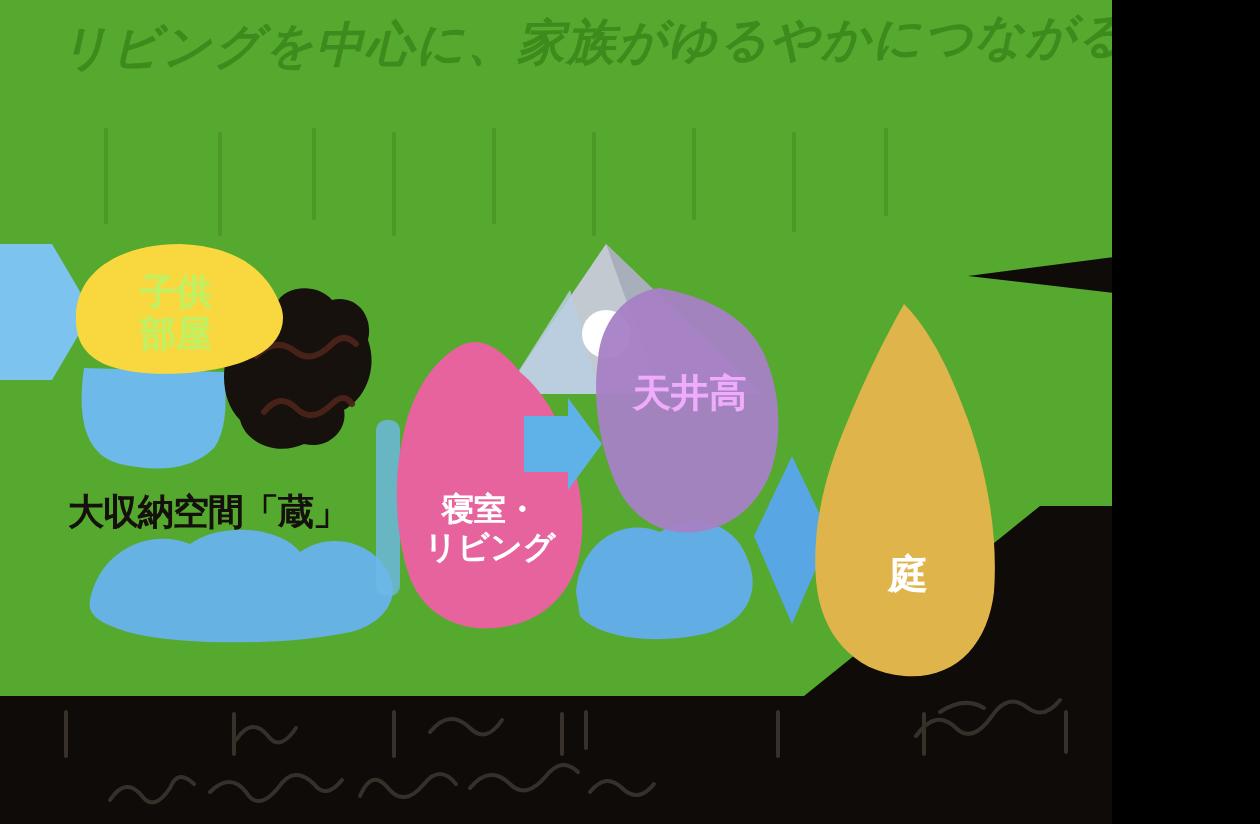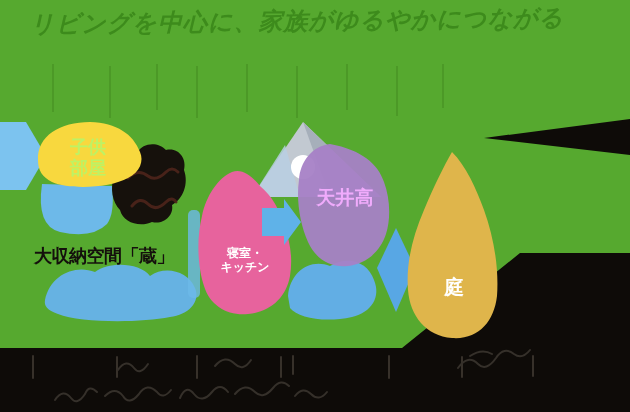--- a/index.html
+++ b/index.html
@@ -1,32 +1,32 @@
 <!DOCTYPE html>
 <html><head>
 <meta charset="utf-8">
 <style>
   html,body{margin:0;padding:0;background:#000;}
   #stage{
-    position:relative;width:630px;height:412px;overflow:hidden;
+    position:relative;width:556px;height:412px;overflow:hidden;
     font-family:"DejaVu Sans",sans-serif;background:#0e0b08;
   }
   #stage svg{position:absolute;left:0;top:0;}
   .txt{position:absolute;white-space:nowrap;}
   #main-title{
     left:30px;top:5px;font-size:24px;font-weight:bold;font-style:italic;
     color:#3c8a1b;letter-spacing:1px;transform:rotate(-0.7deg);opacity:.95;
   }
   .room-label{
     position:absolute;transform:translateX(-50%);text-align:center;
     font-weight:bold;line-height:1.18;
   }
   .room-label .ln{display:block;}
   #kids-label{left:88px;top:136px;font-size:18px;color:#bef264;}
-  #bedroom-label{left:245px;top:246px;font-size:12px;color:#ffffff;text-align:center;}
+  #bedroom-label{left:245px;top:246px;font-size:16px;color:#ffffff;text-align:center;}
   #living-label{left:345px;top:186px;font-size:19px;color:#f0abfc;}
   #garden-label{left:454px;top:276px;font-size:20px;color:#ffffff;}
   #kura-caption{
     left:34px;top:244px;font-size:18px;font-weight:900;color:#14100c;
     letter-spacing:-0.5px;
   }
 </style>
 </head>
 <body>
 
@@ -128,21 +128,21 @@
 
   <div class="txt" id="main-title">リビングを中心に、家族がゆるやかにつながる</div>
 
   <div class="room-label" id="kids-label">
     <span class="ln">子供</span>
     <span class="ln">部屋</span>
   </div>
 
   <div class="room-label" id="bedroom-label">
     <span class="ln">寝室・</span>
-    <span class="ln">キッチン</span>
+    <span class="ln">リビング</span>
   </div>
 
   <div class="room-label" id="living-label">
     <span class="ln">天井高</span>
   </div>
 
   <div class="room-label" id="garden-label">
     <span class="ln">庭</span>
   </div>
 

